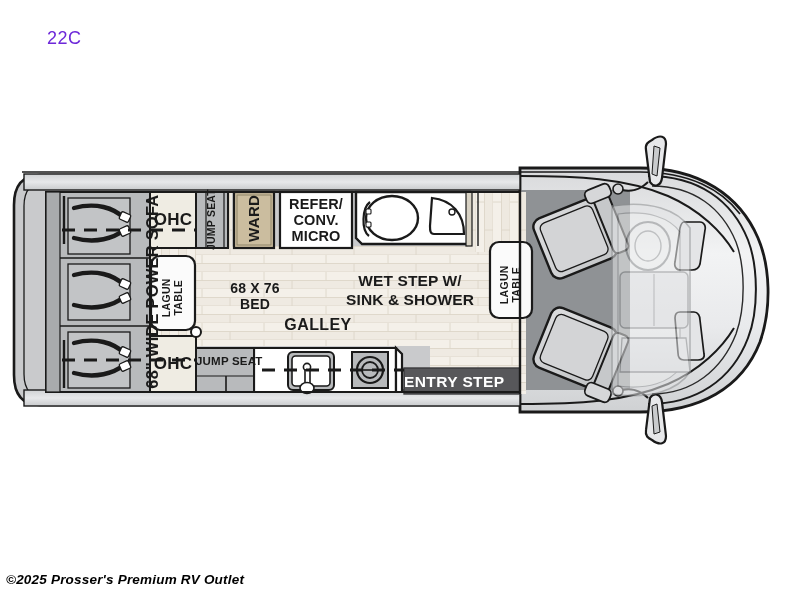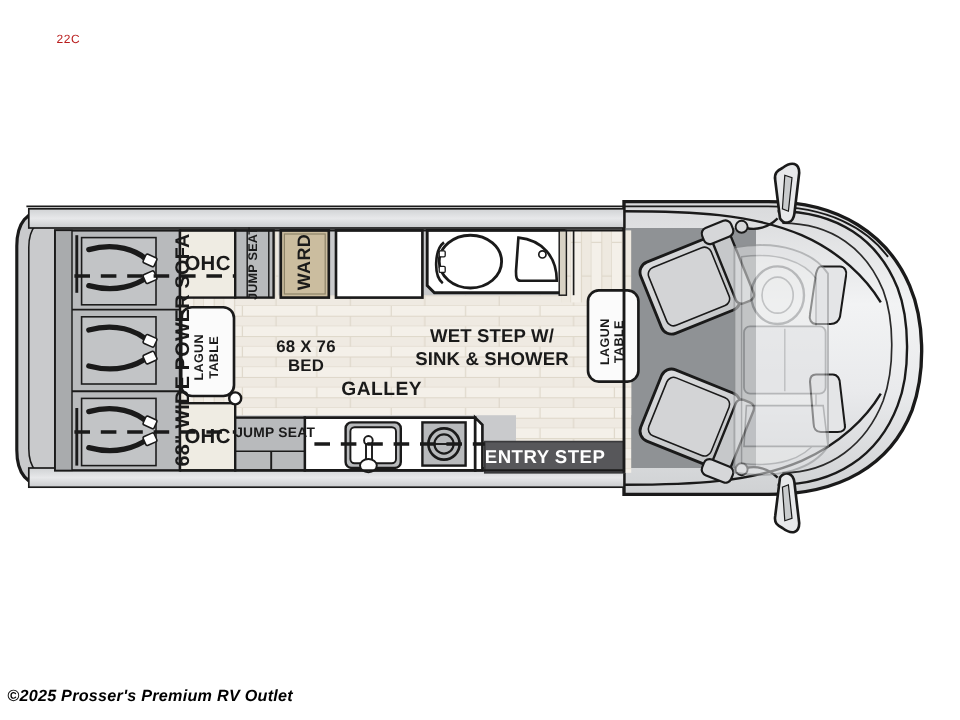--- a/index.html
+++ b/index.html
@@ -18,22 +18,22 @@
     height: 600px;
     background: #ffffff;
   }
 
   
   #model-title {
     position: absolute;
     left: 47px;
     top: 28px;
     font-family: "Liberation Sans", sans-serif;
-    font-size: 10px;
-    color: #b91c1c;
+    font-size: 18px;
+    color: #6d28d9;
     letter-spacing: 0.5px;
     font-weight: 400;
   }
 
   
   #footer-copyright {
     position: absolute;
     left: 6px;
     top: 572px;
     font-family: "Liberation Sans", sans-serif;
@@ -396,20 +396,25 @@
     <div class="ov lbl-ohc" style="left:152px; top:211px; width:42px;">OHC</div>
 
     <div class="ov lbl-ohc" style="left:152px; top:355px; width:42px;">OHC</div>
 
     <div class="ov vert rot270 lbl-sofa" style="left:55px; top:283px; width:196px;">68" WIDE POWER SOFA</div>
 
     <div class="ov vert rot270 lbl-jumpseat-v" style="left:181px; top:214px; width:62px;">JUMP SEAT</div>
 
     <div class="ov vert rot270 lbl-ward" style="left:233px; top:213px; width:42px;">WARD</div>
 
+    <div class="ov lbl-refer" style="left:280px; top:196px; width:72px;">
+      <div>REFER/</div>
+      <div>CONV.</div>
+      <div>MICRO</div>
+    </div>
 
     <div class="ov lbl-bed" style="left:190px; top:280px; width:130px;">
       <div>68 X 76</div>
       <div>BED</div>
     </div>
 
     <div class="ov lbl-bath" style="left:340px; top:272px; width:140px;">
       <div>WET STEP W/</div>
       <div>SINK &amp; SHOWER</div>
     </div>

